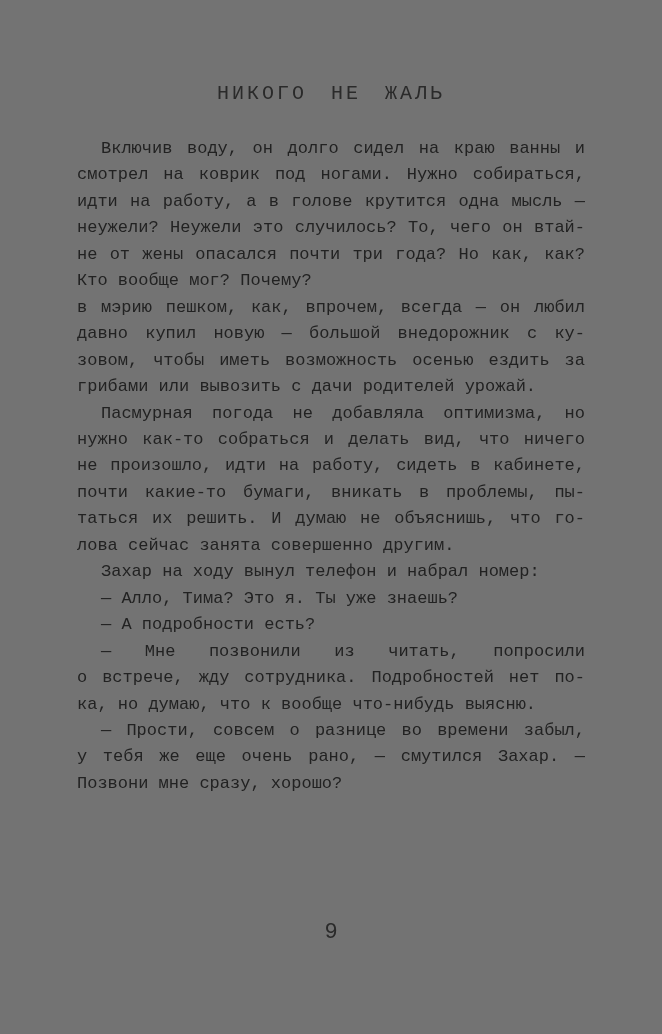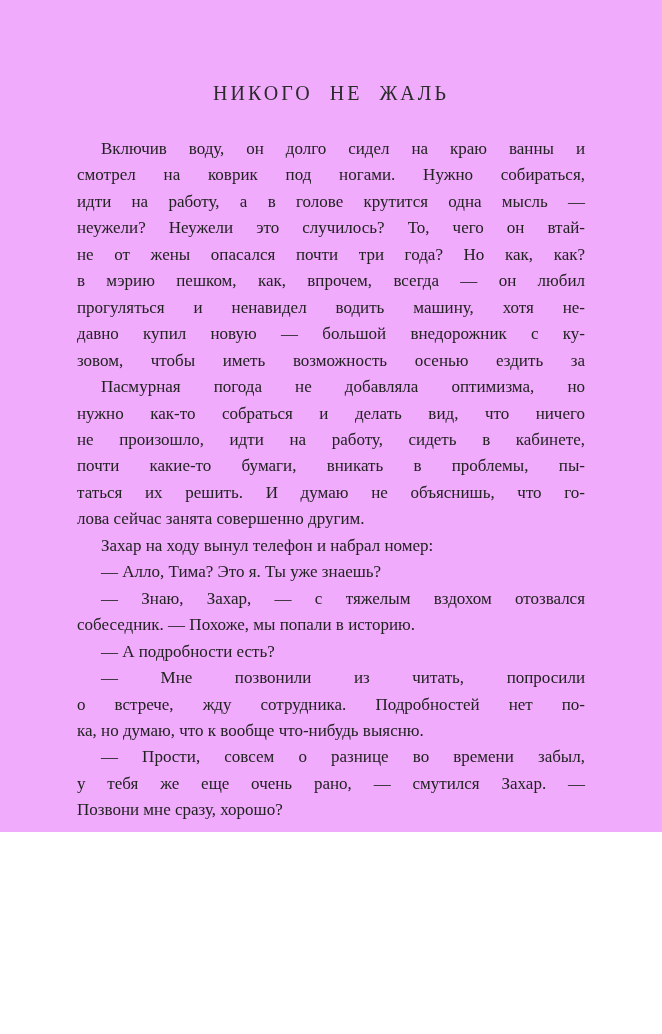--- a/index.html
+++ b/index.html
@@ -1,21 +1,21 @@
 <!DOCTYPE html>
 <html><head>
 <meta charset="utf-8">
 <style>
   html, body { margin: 0; padding: 0; background: #ffffff; }
   .page {
     position: relative;
     width: 662px;
-    height: 832px;
-    background: #f0abfc;
-    font-family: Liberation Serif, serif;
+    height: 1034px;
+    background: #737373;
+    font-family: Liberation Mono, monospace;
     color: #222222;
     overflow: hidden;
   }
   .running-title {
     position: absolute;
     top: 82px;
     left: 0;
     width: 100%;
     text-align: center;
     font-size: 20px;
@@ -54,44 +54,41 @@
 <div class="page">
   <div class="running-title">НИКОГО НЕ ЖАЛЬ</div>
 
   <div class="text-block">
       <div class="paragraph">
         <div class="line first">Включив воду, он долго сидел на краю ванны и</div>
         <div class="line">смотрел на коврик под ногами. Нужно собираться,</div>
         <div class="line">идти на работу, а в голове крутится одна мысль —</div>
         <div class="line">неужели? Неужели это случилось? То, чего он втай-</div>
         <div class="line">не от жены опасался почти три года? Но как, как?</div>
+        <div class="line last">Кто вообще мог? Почему?</div>
       </div>
       <div class="paragraph">
         <div class="line">в мэрию пешком, как, впрочем, всегда — он любил</div>
-        <div class="line">прогуляться и ненавидел водить машину, хотя не-</div>
         <div class="line">давно купил новую — большой внедорожник с ку-</div>
         <div class="line">зовом, чтобы иметь возможность осенью ездить за</div>
+        <div class="line last">грибами или вывозить с дачи родителей урожай.</div>
       </div>
       <div class="paragraph">
         <div class="line first">Пасмурная погода не добавляла оптимизма, но</div>
         <div class="line">нужно как-то собраться и делать вид, что ничего</div>
         <div class="line">не произошло, идти на работу, сидеть в кабинете,</div>
         <div class="line">почти какие-то бумаги, вникать в проблемы, пы-</div>
         <div class="line">таться их решить. И думаю не объяснишь, что го-</div>
         <div class="line last">лова сейчас занята совершенно другим.</div>
       </div>
       <div class="paragraph">
         <div class="line first last">Захар на ходу вынул телефон и набрал номер:</div>
       </div>
       <div class="paragraph">
         <div class="line first last">— Алло, Тима? Это я. Ты уже знаешь?</div>
-      </div>
-      <div class="paragraph">
-        <div class="line first">— Знаю, Захар, — с тяжелым вздохом отозвался</div>
-        <div class="line last">собеседник. — Похоже, мы попали в историю.</div>
       </div>
       <div class="paragraph">
         <div class="line first last">— А подробности есть?</div>
       </div>
       <div class="paragraph">
         <div class="line first">— Мне позвонили из читать, попросили</div>
         <div class="line">о встрече, жду сотрудника. Подробностей нет по-</div>
         <div class="line last">ка, но думаю, что к вообще что-нибудь выясню.</div>
       </div>
       <div class="paragraph">

